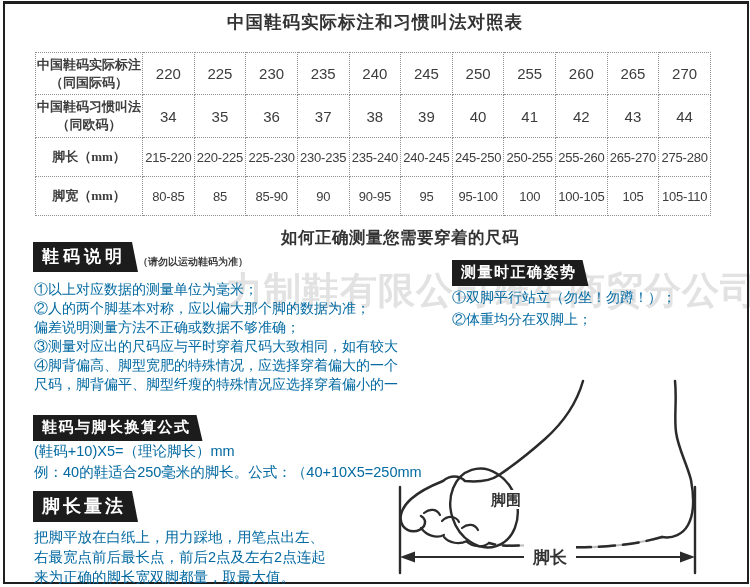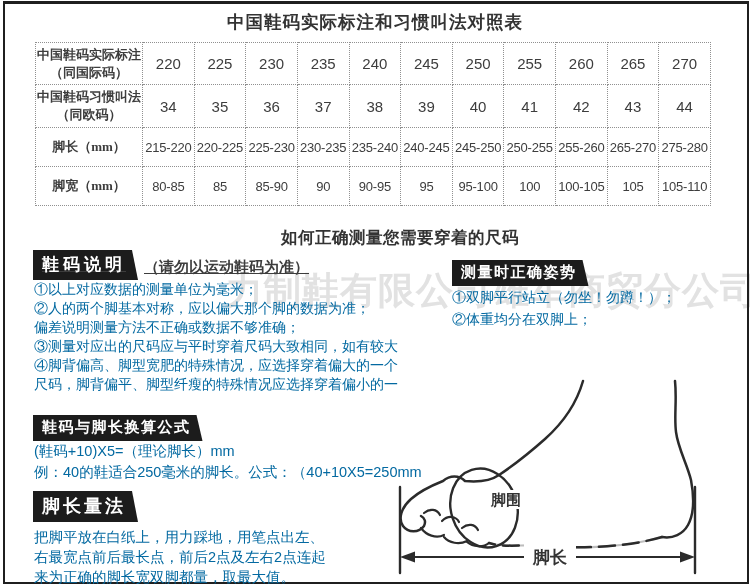--- a/index.html
+++ b/index.html
@@ -14,21 +14,21 @@
   .page-title {
     position:absolute; top:10px; left:0; width:100%; text-align:center;
     font-size:17.5px; font-weight:700; letter-spacing:1px; color:#333;
   }
   .watermark {
     position:absolute; left:226px; top:266px; font-size:37px; letter-spacing:1px;
     color:var(--watermark,#e2e2e2); white-space:nowrap; z-index:0; font-weight:700;
   }
   
   table.size-table {
-    position:absolute; left:35px; top:42px; width:676px; height:163px;
+    position:absolute; left:35px; top:52px; width:676px; height:163px;
     border-collapse:collapse; table-layout:fixed; z-index:2; background:transparent;
   }
   .size-table th, .size-table td {
     border:1px dotted var(--table-border,#909090);
     text-align:center; vertical-align:middle; padding:0; color:#3d3d3d;
   }
   .size-table th { width:106px; font-family:"Liberation Serif", serif; font-size:13px; font-weight:600; line-height:1.35; }
   .size-table tr:nth-child(1) { height:42px; }
   .size-table tr:nth-child(2) { height:43px; }
   .size-table tr:nth-child(3) { height:39px; }
@@ -43,29 +43,29 @@
   
   .badge-row { position:absolute; display:flex; align-items:flex-end; z-index:2; }
   .badge {
     display:inline-block; background:var(--badge-bg,#1c1c1c); color:#fff; font-weight:700;
     padding:3px 12px 4px 9px; white-space:nowrap;
     clip-path:polygon(0 0, calc(100% - 6px) 0, 100% 100%, 0 100%);
   }
   .badge.b-large { font-size:17px; letter-spacing:4px; }
   .badge.b-medium { font-size:15px; letter-spacing:1.5px; }
   .badge.b-foot { font-size:18px; letter-spacing:3px; }
-  .badge-note { font-size:15px; font-weight:700; color:#3d3d3d; margin-left:6px; padding-bottom:3px; white-space:nowrap; }
+  .badge-note { font-size:10px; font-weight:700; color:#3d3d3d; padding-bottom:3px; white-space:nowrap; }
   
   .text-block { position:absolute; z-index:2; color:#0369a1; font-weight:400; }
   .text-block .text-line { white-space:nowrap; }
   .notes-block   { left:34px; top:280px; font-size:14px;  line-height:19px; }
   .formula-block { left:34px; top:441px; font-size:14.5px; line-height:21px; }
   .footlen-block { left:34px; top:519px; font-size:14.5px; line-height:20px;margin-top:8px; }
   .posture-block { left:452px; top:287px; font-size:14px; line-height:21.5px; }
-  .pos-notes   { left:33px;  top:250px;text-decoration:underline; }
+  .pos-notes   { left:33px;  top:242px; }
   .pos-formula { left:33px;  top:415px;justify-content:flex-end; }
   .pos-footlen { left:33px;  top:491px; }
   .pos-posture { left:452px; top:260px; }
   
   .foot-diagram { position:absolute; left:388px; top:378px; width:320px; height:202px; z-index:1; }
 </style>
 </head>
 <body>
 
 <div class="page">

